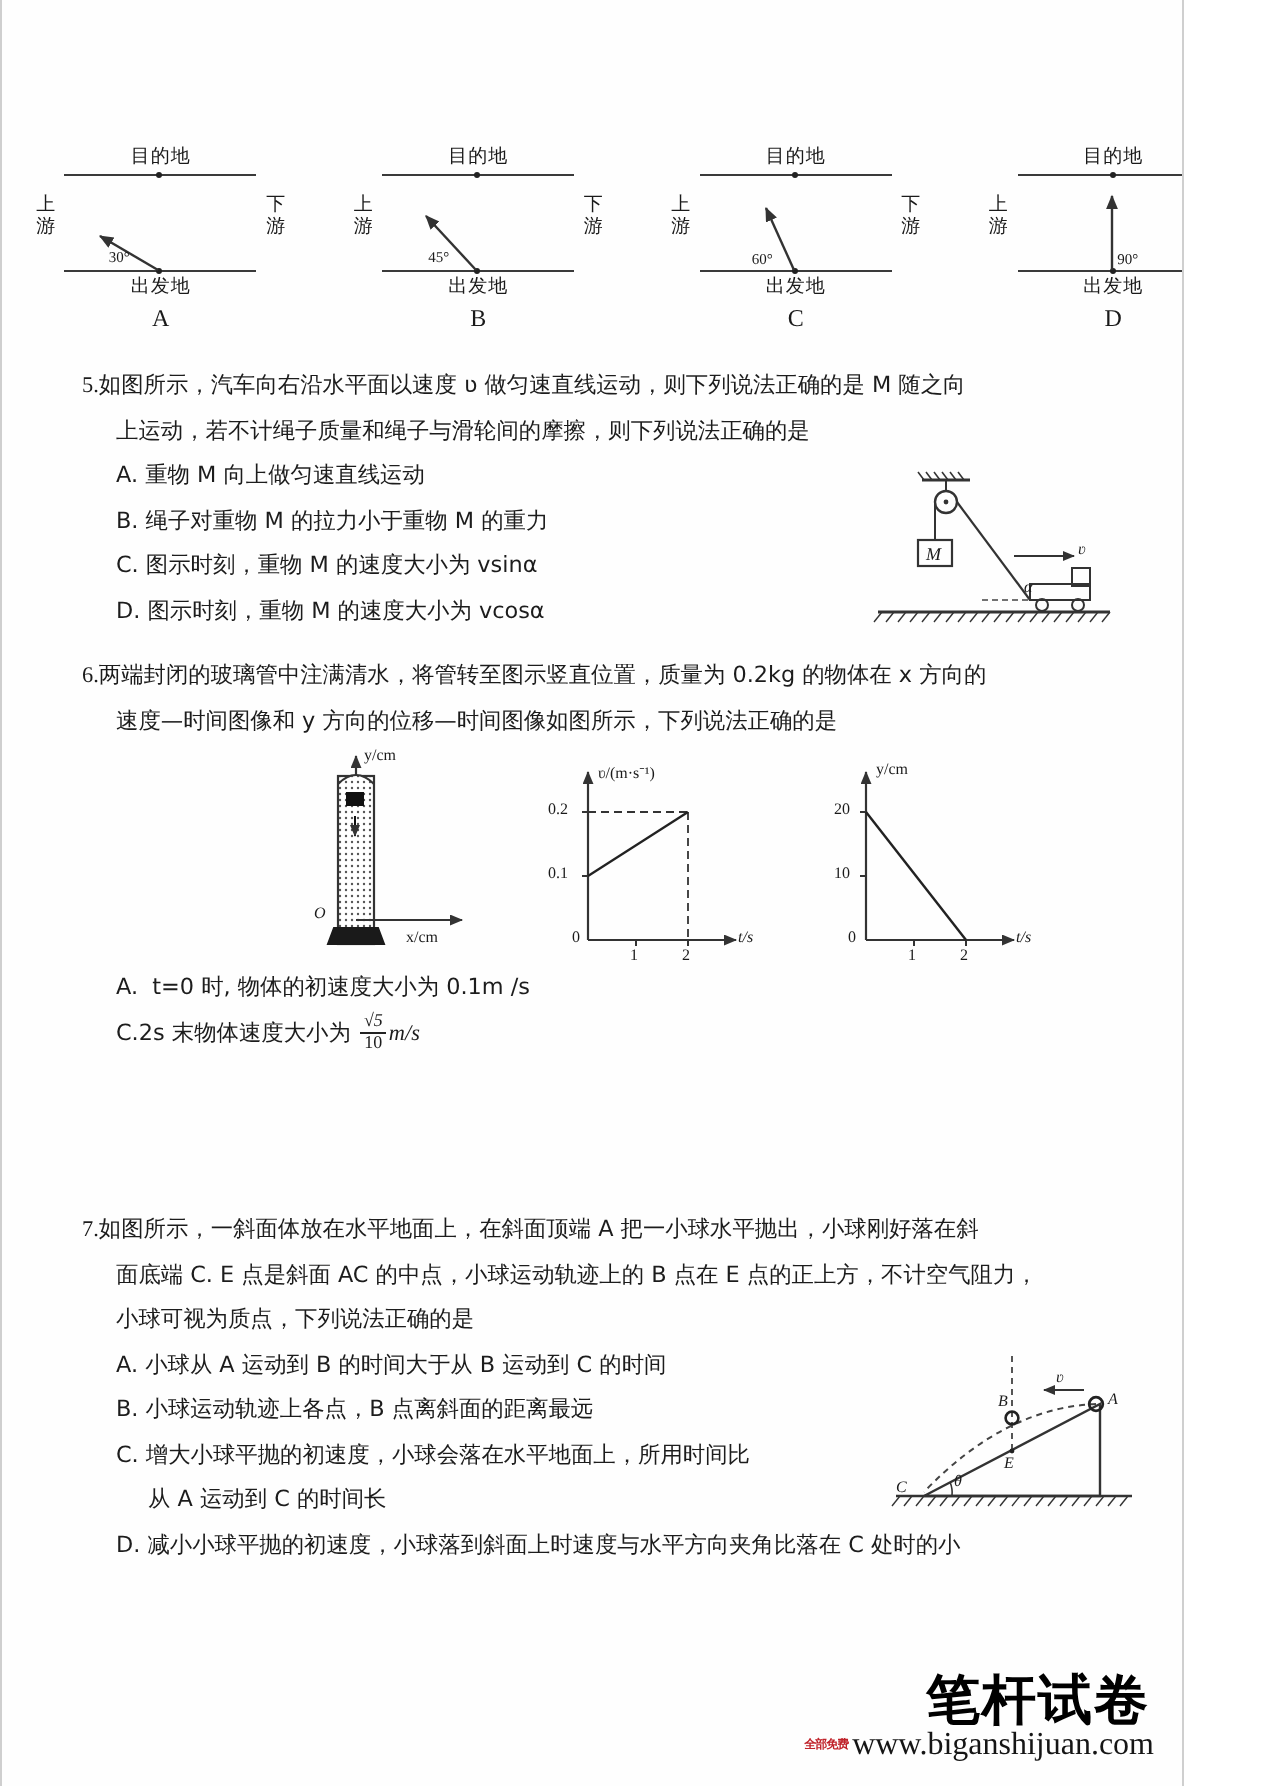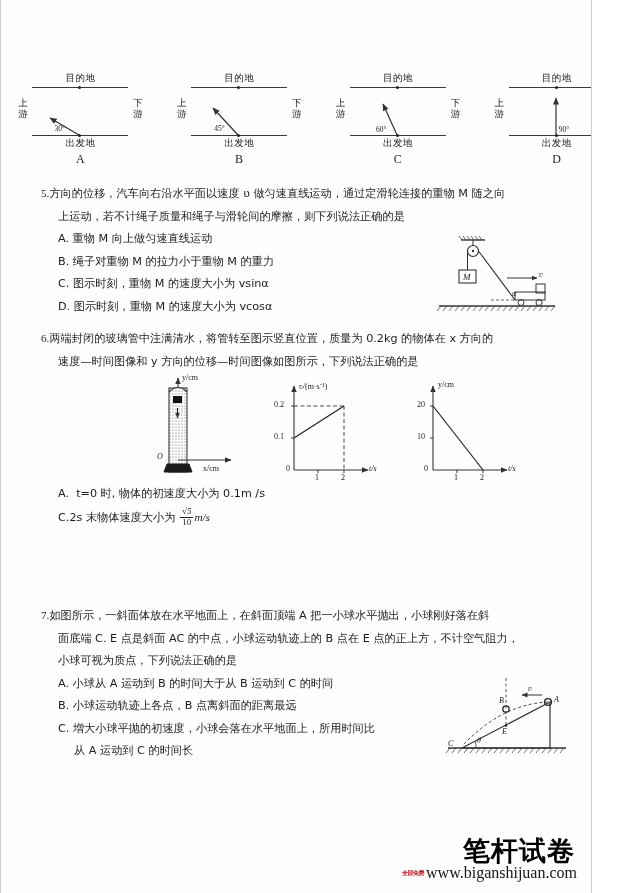--- a/index.html
+++ b/index.html
@@ -241,21 +241,21 @@
       </svg>
       <div class="angle-label" style="left:48px; top:53px;padding-left:20px;">90°</div>
       <div class="start-label cn">出发地</div>
       <div class="fig-letter">D</div>
     </div>
 
   </div>
 
   <div class="qblock" style="top:182px;">
     <div class="qline">
-      <span class="qnum">5.</span><span class="cn">方向的位移，汽车向右沿水平面以速度 ʋ 做匀速直线运动，通过定滑轮连接的重物 M 随之向</span>
+      <span class="qnum">5.</span><span class="cn">如图所示，汽车向右沿水平面以速度 ʋ 做匀速直线运动，则下列说法正确的是 M 随之向</span>
     </div>
     <div class="qline indent cn">上运动，若不计绳子质量和绳子与滑轮间的摩擦，则下列说法正确的是</div>
     <div class="qline opt cn">A. 重物 M 向上做匀速直线运动</div>
     <div class="qline opt cn">B. 绳子对重物 M 的拉力小于重物 M 的重力</div>
     <div class="qline opt cn">C. 图示时刻，重物 M 的速度大小为 vsinα</div>
     <div class="qline opt cn">D. 图示时刻，重物 M 的速度大小为 vcosα</div>
   </div>
 
   <div class="fig-abs" style="left:432px; top:234px; width:128px; height:88px;">
     <svg width="128" height="88">
@@ -412,20 +412,21 @@
   <div class="qblock" style="top:604px;">
     <div class="qline">
       <span class="qnum">7.</span><span class="cn">如图所示，一斜面体放在水平地面上，在斜面顶端 A 把一小球水平抛出，小球刚好落在斜</span>
     </div>
     <div class="qline indent cn">面底端 C. E 点是斜面 AC 的中点，小球运动轨迹上的 B 点在 E 点的正上方，不计空气阻力，</div>
     <div class="qline indent cn">小球可视为质点，下列说法正确的是</div>
     <div class="qline opt cn">A. 小球从 A 运动到 B 的时间大于从 B 运动到 C 的时间</div>
     <div class="qline opt cn">B. 小球运动轨迹上各点，B 点离斜面的距离最远</div>
     <div class="qline opt cn">C. 增大小球平抛的初速度，小球会落在水平地面上，所用时间比</div>
     <div class="qline opt2 cn">从 A 运动到 C 的时间长</div>
+    <div class="qline opt cn">D. 减小小球平抛的初速度，小球落到斜面上时速度与水平方向夹角比落在 C 处时的小</div>
   </div>
 
   <div class="fig-abs" style="left:443px; top:678px; width:128px; height:92px;">
     <svg width="128" height="92">
 
       <line x1="4" y1="70" x2="122" y2="70" stroke="#333" stroke-width="1.3"></line>
       <g stroke="#333" stroke-width="0.7">
         <line x1="6" y1="70" x2="2" y2="75"></line>
           <line x1="12" y1="70" x2="8" y2="75"></line>
         <line x1="18" y1="70" x2="14" y2="75"></line>

